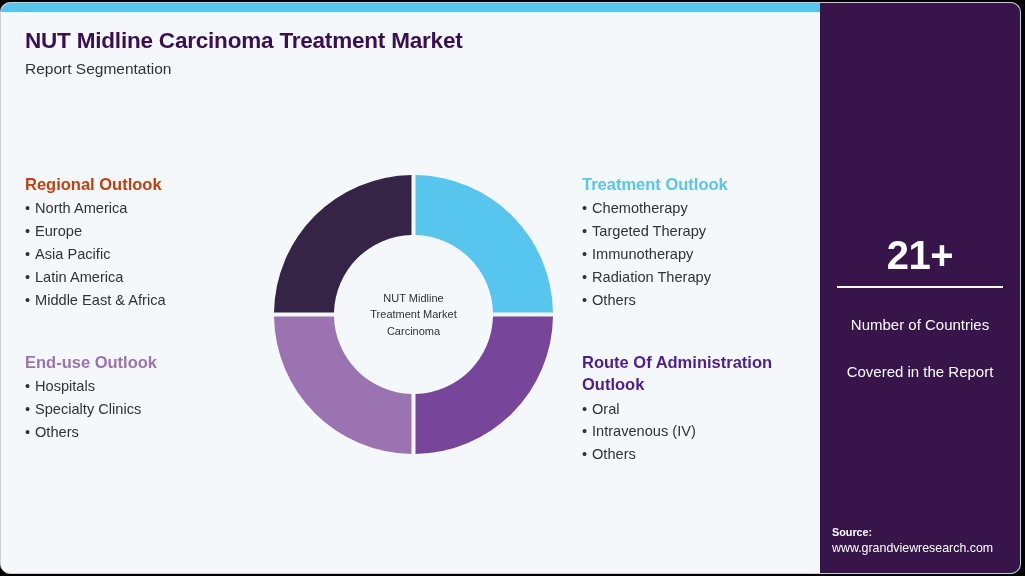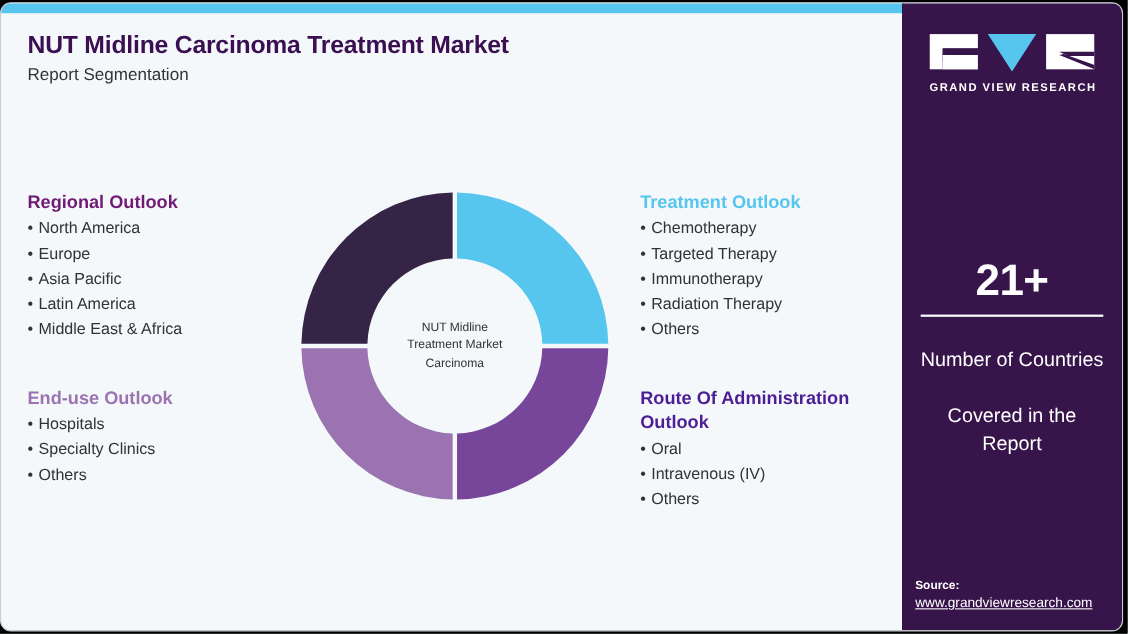--- a/index.html
+++ b/index.html
@@ -46,21 +46,21 @@
     font-size: 14.6px; color: #2f3337;
     line-height: 1.565; white-space: nowrap;
   }
   .bullet { display: inline-block; width: 10px; }
 
   #regional-outlook  { left: 24px;  top: 170px; width: 250px; }
   #enduse-outlook    { left: 24px;  top: 348px; width: 250px; }
   #treatment-outlook { left: 581px; top: 170px; width: 250px; }
   #route-outlook     { left: 581px; top: 348px; width: 245px; }
 
-  .h-dark  { color: #701a75; }
+  .h-dark  { color: #c2410c; }
   .h-mauve { color: #9a73b0; }
   .h-blue  { color: #56c6ef; }
   .h-purple{ color: #4c1d95; }
 
   
   .donut-wrap {
     position: absolute;
     left: 271px; top: 170px;
     width: 283px; height: 283px;
   }
@@ -110,38 +110,37 @@
     font-weight: bold;
     line-height: 1;
     letter-spacing: -0.5px;
   }
   .stat-rule {
     width: 166px; height: 1.5px;
     background: #ffffff;
     margin: 11px auto 9px auto;
   }
   .stat-label {
-    font-size: 18px;
+    font-size: 15px;
     line-height: 1.37;
     margin-top: 27px;
   }
   .source-block {
     position: absolute;
     left: 12px; bottom: 16px;
     width: 190px;
     text-align: left;
   }
   .source-title {
     font-size: 10.8px; font-weight: bold;
     line-height: 1.5;
   }
   .source-url {
     font-size: 12.4px;
     line-height: 1.35;
-    text-decoration: underline;
   }
 </style>
 </head>
 <body>
 
 <div class="card">
 
   <div class="top-bar"></div>
 
   <div class="header">
@@ -202,38 +201,20 @@
     <h3 class="h-purple">Route Of Administration Outlook</h3>
     <ul>
       <li><span class="bullet">•</span><span>Oral</span></li>
       <li><span class="bullet">•</span><span>Intravenous (IV)</span></li>
       <li><span class="bullet">•</span><span>Others</span></li>
     </ul>
   </div>
 
   <div class="sidebar">
 
-    <div class="logo-block">
-      <svg width="150" height="36" viewBox="0 0 150 36">
-
-        <rect x="0" y="2" width="44" height="32" fill="#ffffff"></rect>
-        <rect x="12" y="15" width="32" height="6" fill="#37154b"></rect>
-        <rect x="12" y="15" width="6" height="12" fill="#37154b"></rect>
-        <rect x="12" y="21" width="32" height="13" fill="#37154b"></rect>
-        <rect x="12" y="21" width="32" height="13" fill="#ffffff"></rect>
-        <rect x="17" y="15" width="27" height="5" fill="#37154b"></rect>
-
-        <polygon points="53,2 97,2 75,36" fill="#56c6ef"></polygon>
-
-        <rect x="106" y="2" width="44" height="32" fill="#ffffff"></rect>
-        <polygon points="118,18 150,18 150,22 126,22" fill="#37154b"></polygon>
-        <polygon points="122,20 150,30 150,34 118,21" fill="#37154b"></polygon>
-      </svg>
-      <div class="logo-word">GRAND VIEW RESEARCH</div>
-    </div>
 
     <div class="stat-block">
       <div class="stat-number">21+</div>
       <div class="stat-rule"></div>
       <div class="stat-label">Number of Countries</div>
       <div class="stat-label">Covered in the Report</div>
     </div>
 
     <div class="source-block">
       <div class="source-title">Source:</div>

